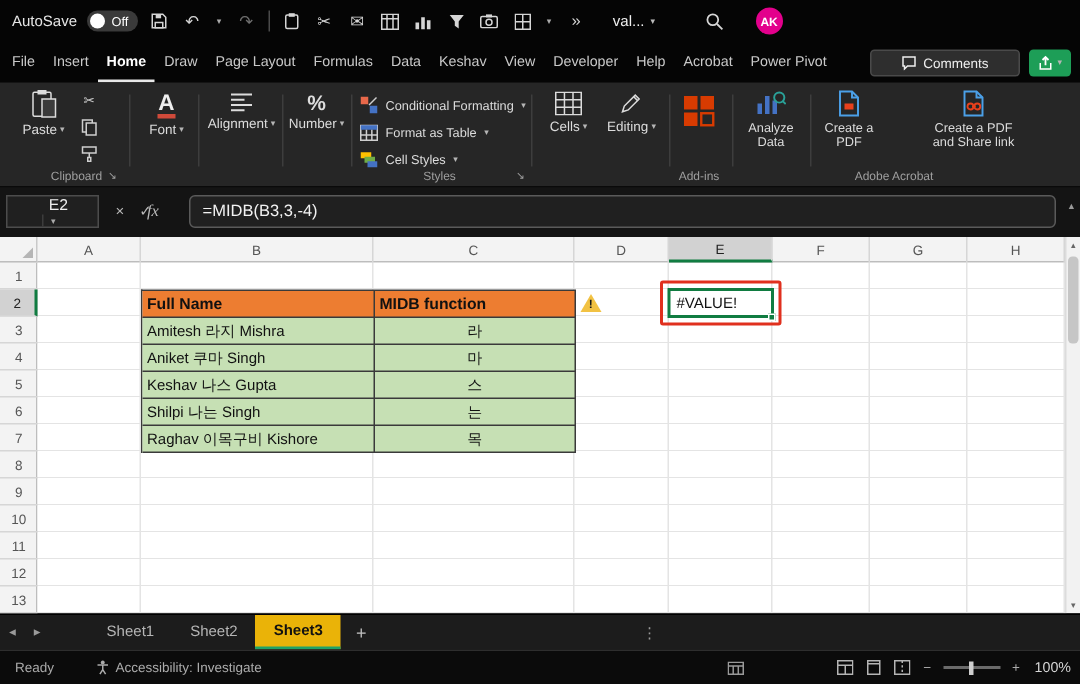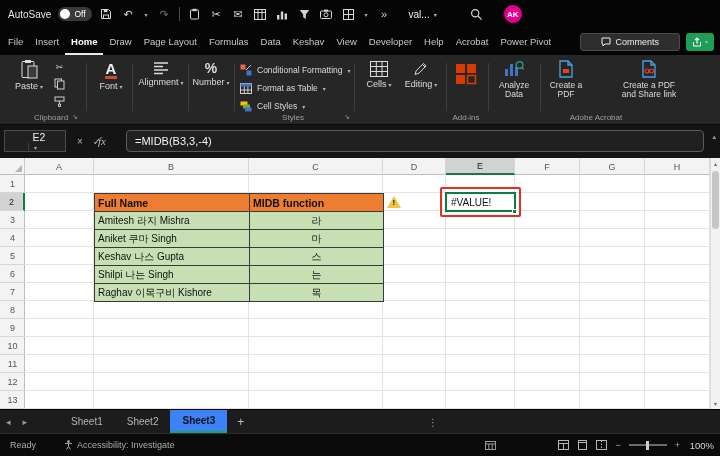--- a/index.html
+++ b/index.html
@@ -117,21 +117,21 @@
   .vs-arrow{position:absolute;left:0;width:9px;height:11px;display:flex;align-items:center;justify-content:center;
             color:#666;font-size:6px;}
   .vs-up{top:0;} .vs-down{bottom:0;}
   .vs-thumb{position:absolute;left:1px;top:13px;width:7px;height:58px;background:#c6c6c6;border-radius:3px;}
 
   
   .sheetbar{position:absolute;top:409px;left:0;right:0;height:24px;background:#1c1c1c;border-top:1px solid #000;
             display:flex;align-items:stretch;color:#b5b5b5;font-size:10px;}
   .nav-arrow{display:flex;align-items:center;padding:0 6px;font-size:9px;color:#9a9a9a;}
   .stab{display:flex;align-items:center;padding:0 12px;}
-  .stab.active{background:#3b82f6;color:#111;font-weight:bold;border-bottom:2px solid #21A366;}
+  .stab.active{background:#eab308;color:#111;font-weight:bold;border-bottom:2px solid #21A366;}
   .newsheet{display:flex;align-items:center;padding:0 10px;font-size:12px;color:#c0c0c0;}
   .sheet-ellipsis{position:absolute;left:428px;top:0;height:24px;display:flex;align-items:center;color:#9a9a9a;font-size:10px;}
 
   
   .statusbar{position:absolute;top:433px;left:0;right:0;height:23px;background:#0b0b0b;border-top:1px solid #2e2e2e;
              display:flex;align-items:center;color:#ababab;font-size:9px;}
   .sb-ready{margin-left:10px;}
   .sb-access{margin-left:28px;display:flex;align-items:center;gap:4px;}
   .sb-right{margin-left:auto;display:flex;align-items:center;gap:8px;padding-right:6px;}
   .sb-gap{width:46px;}

